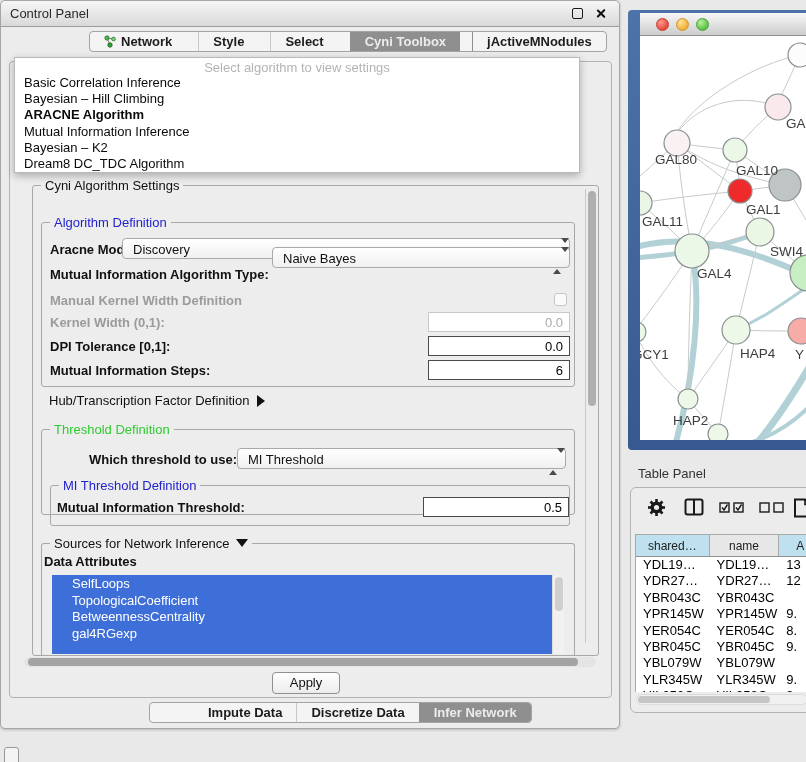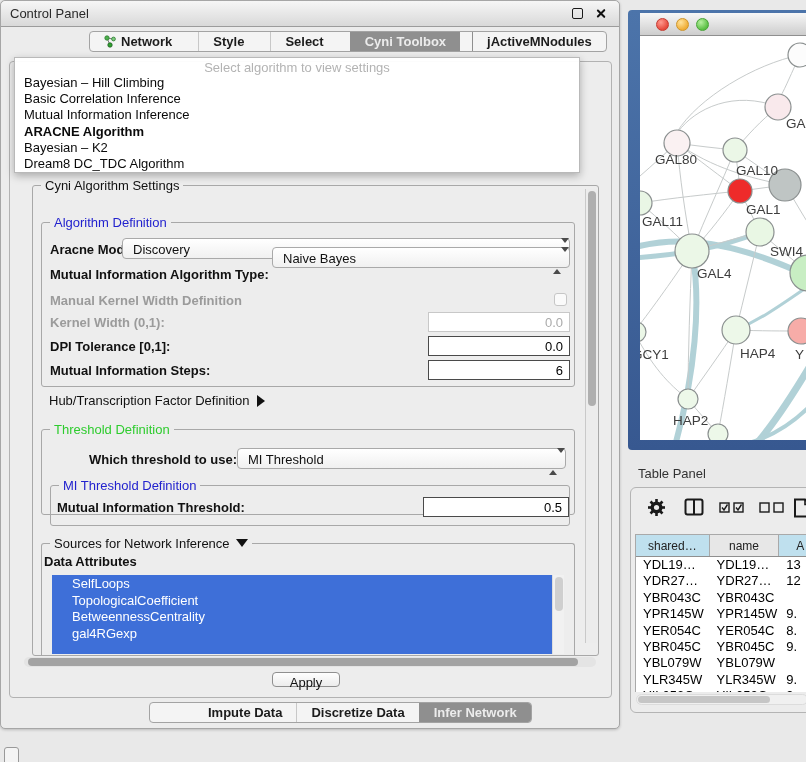--- a/index.html
+++ b/index.html
@@ -86,21 +86,21 @@
   .hscroll { position:absolute; height:10px; background:#E4E4E4; border-radius:5px; }
   .hscroll .thumb { position:absolute; top:1px; bottom:1px; background:#A3A3A3; border-radius:5px; }
 
   
   .attr-list { position:absolute; left:10px; top:31px; width:512px; height:79px; background:#FFF; overflow:hidden; }
   .attr-sel { position:absolute; left:0; top:0; right:12px; bottom:0; background:#3E6FD8; }
   .attr-item { position:relative; font-size:13px; color:#FFF; padding:1px 0 0 20px; height:16.6px; }
   .attr-vscroll { position:absolute; right:0; top:0; bottom:0; width:12px; background:#F1F1F1; border-left:1px solid #DDD; }
   .attr-vscroll .thumb { position:absolute; left:2px; top:2px; width:8px; height:34px; background:#CFCFCF; border-radius:4px; }
 
-  .apply-btn { position:absolute; left:262px; top:610px; width:68px; height:15px;
+  .apply-btn { position:absolute; left:262px; top:610px; width:68px; height:22px;
         background:linear-gradient(#FEFEFE,#ECECEC); border:1px solid #8F8F8F; border-radius:4px;
         font-size:13px; color:#111; text-align:center; line-height:19px; }
 
   
   .netframe { position:absolute; left:628px; top:10px; width:184px; height:440px;
         background:linear-gradient(#4C74AA,#375890); border-radius:4px 0 0 4px; }
   .net-titlebar { position:absolute; left:12px; top:3px; right:0; height:23px;
         background:linear-gradient(#F7F7F7,#CDCDCD); border-bottom:1px solid #8F8F8F; }
   .light { position:absolute; top:5px; width:13px; height:13px; border-radius:50%; }
   .light.red { left:16px; background:radial-gradient(circle at 35% 30%, #FF9A8F, #E6493C 70%); border:1px solid #C43A30; }
@@ -264,24 +264,24 @@
         <span>Discretize Data</span>
       </div>
       <div class="tab active">
         <span>Infer Network</span>
       </div>
     </div>
   </div>
 
   <div class="algo-drop" style="position:absolute; left:14px; top:57px; z-index:40;">
     <div class="algo-prompt">Select algorithm to view settings</div>
+    <div class="algo-item">Basic Correlation Inference</div>
     <div class="algo-item">Bayesian – Hill Climbing</div>
-    <div class="algo-item">Basic Correlation Inference</div>
+    <div class="algo-item sel">ARACNE Algorithm</div>
     <div class="algo-item">Mutual Information Inference</div>
-    <div class="algo-item sel">ARACNE Algorithm</div>
     <div class="algo-item">Bayesian – K2</div>
     <div class="algo-item">Dream8 DC_TDC Algorithm</div>
   </div>
 
   <div class="netframe">
     <div class="net-titlebar">
       <span class="light red"></span>
       <span class="light yellow"></span>
       <span class="light green"></span>
     </div>

